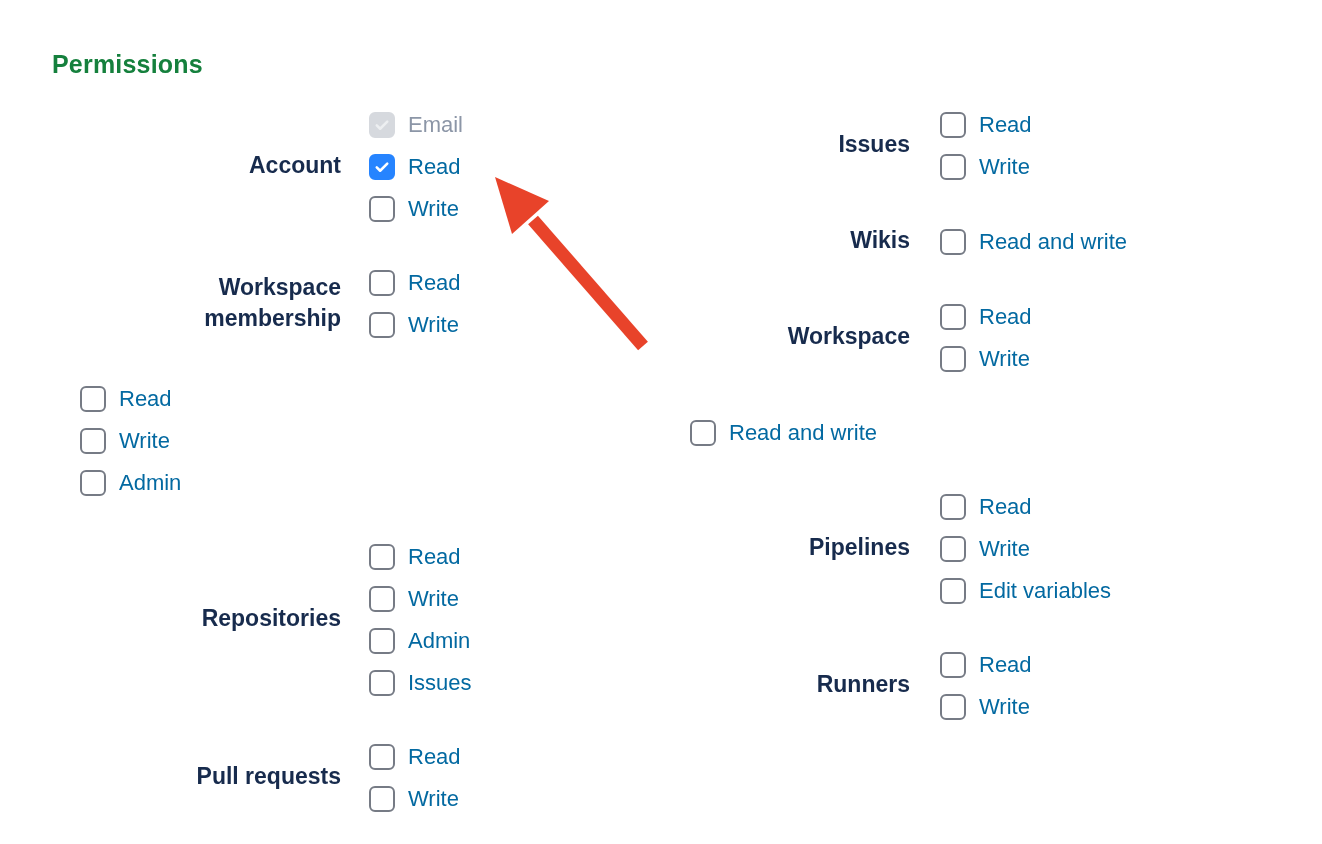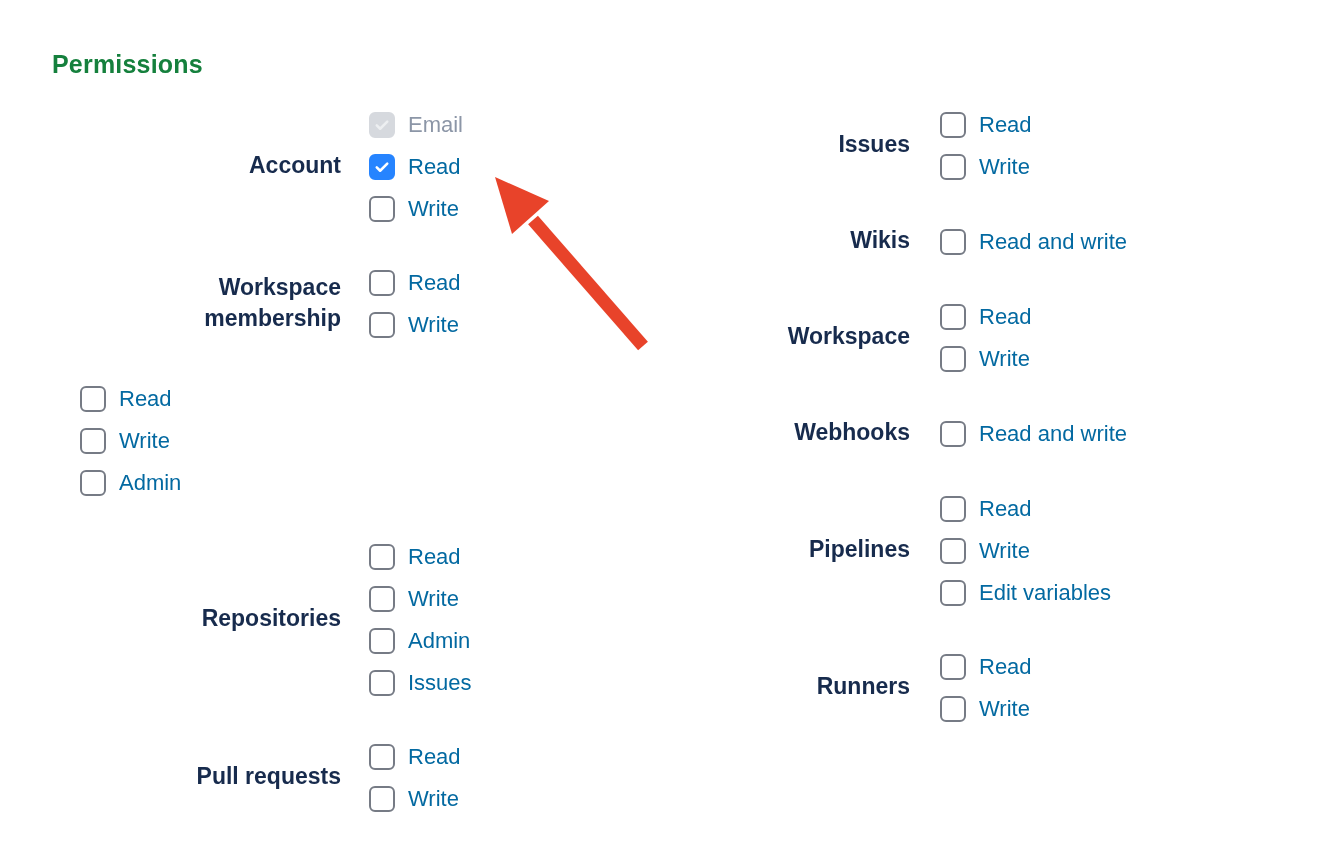--- a/index.html
+++ b/index.html
@@ -188,21 +188,20 @@
           <span class="opt-label">Read</span>
         </label>
         <label class="row">
           <span class="cb" data-state="unchecked"></span>
           <span class="opt-label">Write</span>
         </label>
       </div>
     </div>
 
     <div class="group">
-      <div class="group-label"><span class="lbl-inner">Webhooks</span></div>
       <div class="options">
         <label class="row">
           <span class="cb" data-state="unchecked"></span>
           <span class="opt-label">Read and write</span>
         </label>
       </div>
     </div>
 
     <div class="group">
       <div class="group-label"><span class="lbl-inner">Pipelines</span></div>

